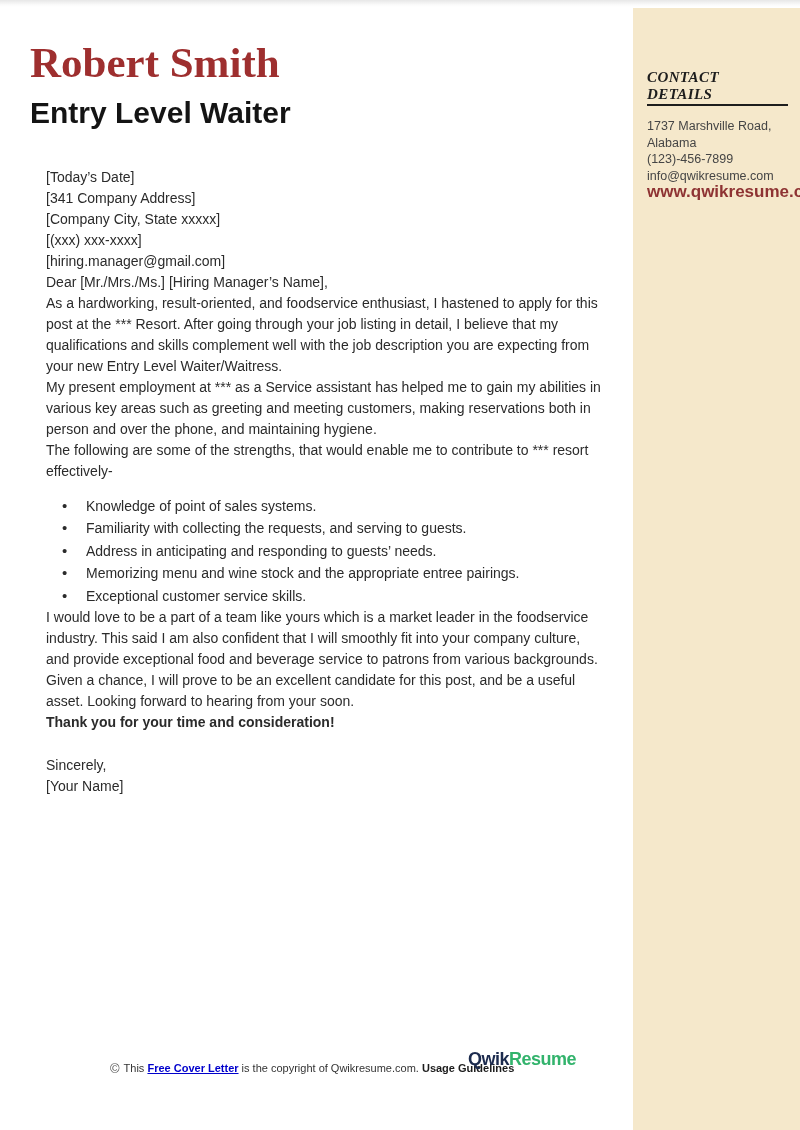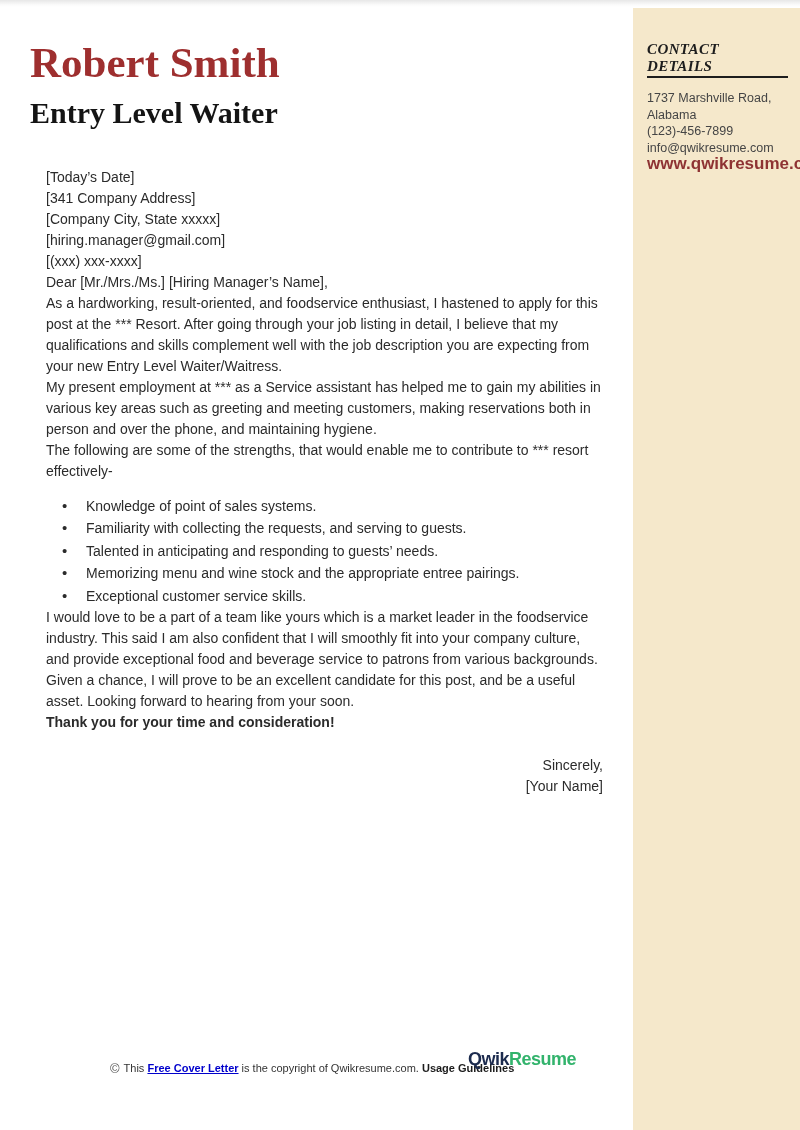--- a/index.html
+++ b/index.html
@@ -25,40 +25,41 @@
   }
   .sidebar-heading {
     display: inline-block;
     font-family: "Liberation Serif", serif;
     font-style: italic; font-weight: bold;
     font-size: 15px; letter-spacing: .4px;
     color: #1d1d1d;
     border-bottom: 2px solid #1d1d1d;
     padding-bottom: 1px;
     margin-bottom: 12px;
+    margin-top: 28px;
   }
   .sidebar-line {
     font-size: 12.5px; line-height: 16.5px; color: #454545;
   }
   .sidebar-website {
     font-size: 17px; line-height: 16.5px;
     color: #8e3333; font-weight: bold;
     text-decoration: none; display: block;
   }
   
   .main { position: absolute; top: 0; left: 0; width: 633px; }
   .name {
     margin: 40px 0 0 30px;
     font-family: "Liberation Serif", serif;
     font-weight: bold; font-size: 43px; line-height: 46px;
     color: #9e2f2f;
   }
   .job-title {
     margin: 10px 0 0 30px;
-    font-family: Liberation Serif, serif;
+    font-family: Liberation Sans, sans-serif;
     font-weight: bold; font-size: 30px; line-height: 34px;
     color: #141414;
   }
   .letter {
     margin: 37px 0 0 46px;
     width: 557px;
     font-size: 14px; line-height: 21px;
   }
   .letter p { margin: 0; }
   .date-line { margin-bottom: 14px; }
@@ -72,21 +73,21 @@
     position: relative; padding-left: 40px; line-height: 22.4px;
   }
   .strength-list li::before {
     content: "\2022";
     position: absolute; left: 16px; top: 0;
     font-size: 15px;
   }
   .para-4 { margin-top: 12px; }
   .para-5 { margin-top: 25px; }
   .thanks { margin-top: 24px; font-weight: bold; }
-  .signoff-block { margin-top: 22px; text-align: right; }
+  .signoff-block { margin-top: 22px; }
   
   .copyright {
     position: absolute; top: 1061px; left: 110px;
     font-size: 11px; color: #333333; white-space: nowrap;
   }
   .copyright .c-symbol { font-size: 13px; color: #555; margin-right: 4px; vertical-align: -1px; }
   .copyright .free-link {
     color: #0000cc; font-weight: bold; text-decoration: underline; cursor: pointer;
   }
   .copyright .bold { font-weight: bold; color: #1c1c1c; }
@@ -115,34 +116,34 @@
 <div class="main">
   <div class="name">Robert Smith</div>
   <div class="job-title">Entry Level Waiter</div>
 
   <div class="letter">
     <p class="date-line">[Today’s Date]</p>
 
     <div class="company-address">
       <div>[341 Company Address]</div>
       <div>[Company City, State xxxxx]</div>
+      <div>[(xxx) xxx-xxxx]</div>
       <div>[hiring.manager@gmail.com]</div>
-      <div>[(xxx) xxx-xxxx]</div>
     </div>
 
     <p class="salutation">Dear [Mr./Mrs./Ms.] [Hiring Manager’s Name],</p>
 
     <p class="para-1">As a hardworking, result-oriented, and foodservice enthusiast, I hastened to apply for this post at the *** Resort. After going through your job listing in detail, I believe that my qualifications and skills complement well with the job description you are expecting from your new Entry Level Waiter/Waitress.</p>
     <p class="para-2">My present employment at *** as a Service assistant has helped me to gain my abilities in various key areas such as greeting and meeting customers, making reservations both in person and over the phone, and maintaining hygiene.</p>
     <p class="para-3">The following are some of the strengths, that would enable me to contribute to *** resort effectively-</p>
 
     <ul class="strength-list">
       <li>Knowledge of point of sales systems.</li>
       <li>Familiarity with collecting the requests, and serving to guests.</li>
-      <li>Talented in anticipating and responding to guests’ needs.</li>
+      <li>Address in anticipating and responding to guests’ needs.</li>
       <li>Memorizing menu and wine stock and the appropriate entree pairings.</li>
       <li>Exceptional customer service skills.</li>
     </ul>
 
     <p class="para-4">I would love to be a part of a team like yours which is a market leader in the foodservice industry. This said I am also confident that I will smoothly fit into your company culture, and provide exceptional food and beverage service to patrons from various backgrounds.</p>
     <p class="para-5">Given a chance, I will prove to be an excellent candidate for this post, and be a useful asset.  Looking forward to hearing from your soon.</p>
 
     <p class="thanks">Thank you for your time and consideration!</p>
 
     <div class="signoff-block">

